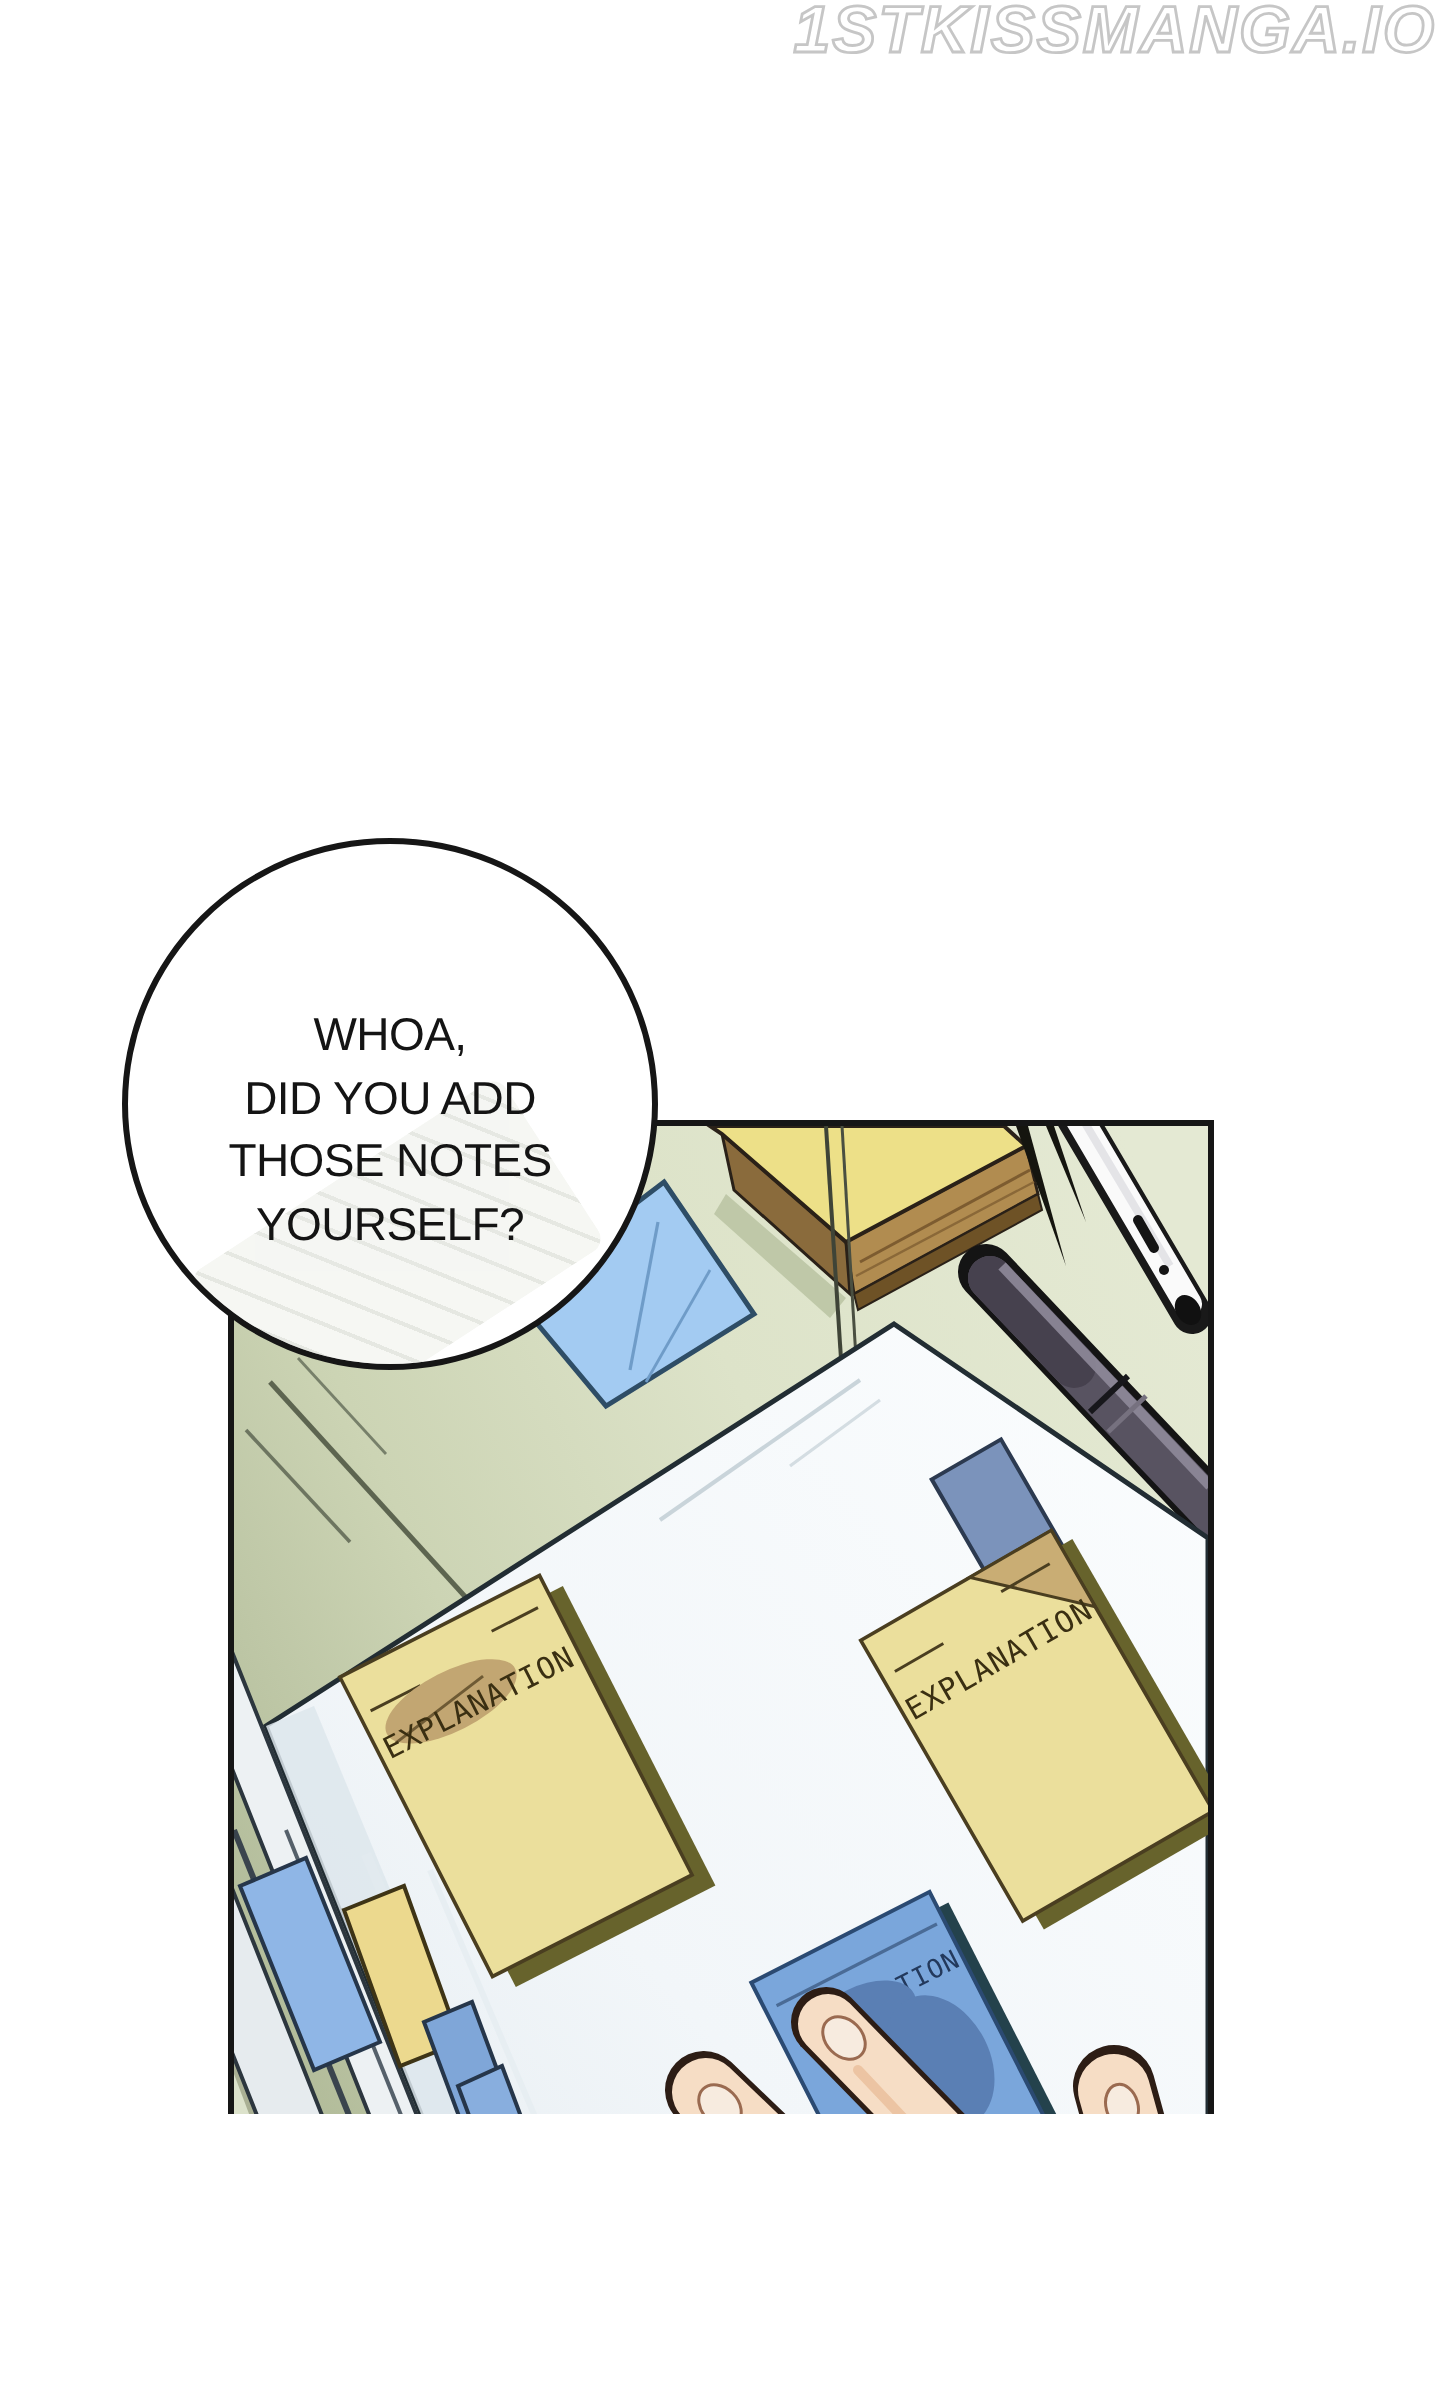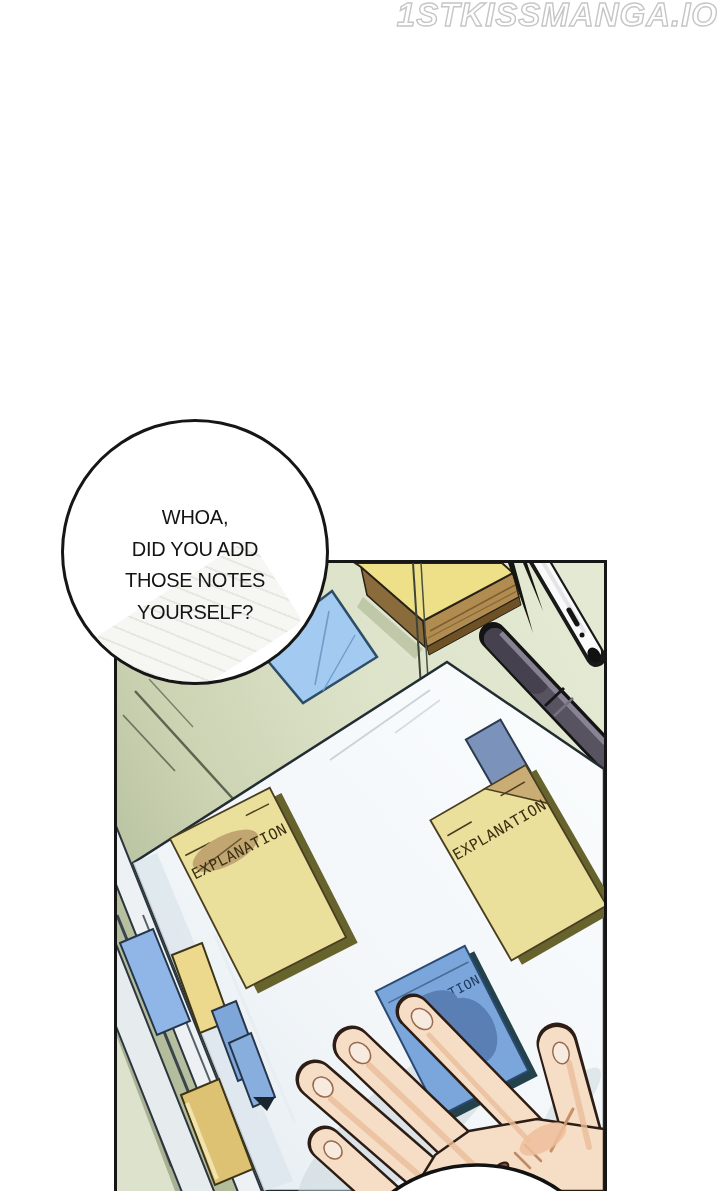--- a/index.html
+++ b/index.html
@@ -1,37 +1,37 @@
 <!DOCTYPE html>
 <html style="--outline-ink: #161616; --watermark-gray: #c6c6c6; --desk-green: #dce3c8; --desk-green-dark: #aab094; --paper-white: #fafcfd; --note-yellow: #ebdf9c; --note-yellow-shadow: #67632c; --note-blue: #7aa6db; --tab-blue: #8fb6e6; --tab-yellow: #ecd98e; --pad-yellow: #ede088; --pad-brown: #b18c50; --skin: #f6ddc5; --skin-shadow: #e8b894;"><head>
 <meta charset="utf-8">
 <style>
   html,body{margin:0;padding:0;background:#ffffff;}
-  .page{position:relative;width:720px;height:1191px;background:#fff;overflow:hidden;
+  .page{position:relative;width:720px;height:1057px;background:#fff;overflow:hidden;
         font-family:"Liberation Sans",sans-serif;}
   
   .watermark{position:absolute;top:-4px;right:2px;font-size:33px;font-style:italic;
     font-weight:700;letter-spacing:1px;text-transform:uppercase;color:#ffffff;
     -webkit-text-stroke:1.4px var(--watermark-gray,#c6c6c6);white-space:nowrap;}
   
   .panel{position:absolute;left:114px;top:560px;width:493px;height:631px;
     box-sizing:border-box;border:3px solid var(--outline-ink,#161616);border-bottom:none;
     background:var(--desk-green,#dce3c8);}
   .panel svg{display:block;width:487px;height:628px;overflow:hidden;}
   
   .bubble{position:absolute;left:61px;top:419px;width:268px;height:266px;
     box-sizing:border-box;background:#ffffff;border:3px solid var(--outline-ink,#161616);
     border-radius:50%;overflow:hidden;z-index:5;display:flex;align-items:center;justify-content:center;}
   .bubble-ghost{position:absolute;left:42px;top:158px;width:185px;height:100px;
     transform:rotate(-33deg);border-radius:8px;opacity:.55;
     background:
       repeating-linear-gradient(55deg, rgba(165,170,155,.38) 0 2px, rgba(0,0,0,0) 2px 15px),
       rgba(236,238,231,.9);}
   .bubble-text{position:relative;z-index:2;margin-top:26px;text-align:center;
-    font-size:20px;line-height:31.5px;letter-spacing:-0.3px;color:#141414;
+    font-size:23px;line-height:31.5px;letter-spacing:-0.3px;color:#141414;
     white-space:pre-line;}
   svg text.note-label{font-family:"DejaVu Sans Mono","Liberation Mono",monospace;
     font-size:15px;letter-spacing:.5px;fill:#3a2f12;}
   svg text.note-label-blue{font-family:"DejaVu Sans Mono","Liberation Mono",monospace;
     font-size:13px;letter-spacing:.5px;fill:#23395c;}
 </style>
 </head>
 <body>
 
 <div class="page">

